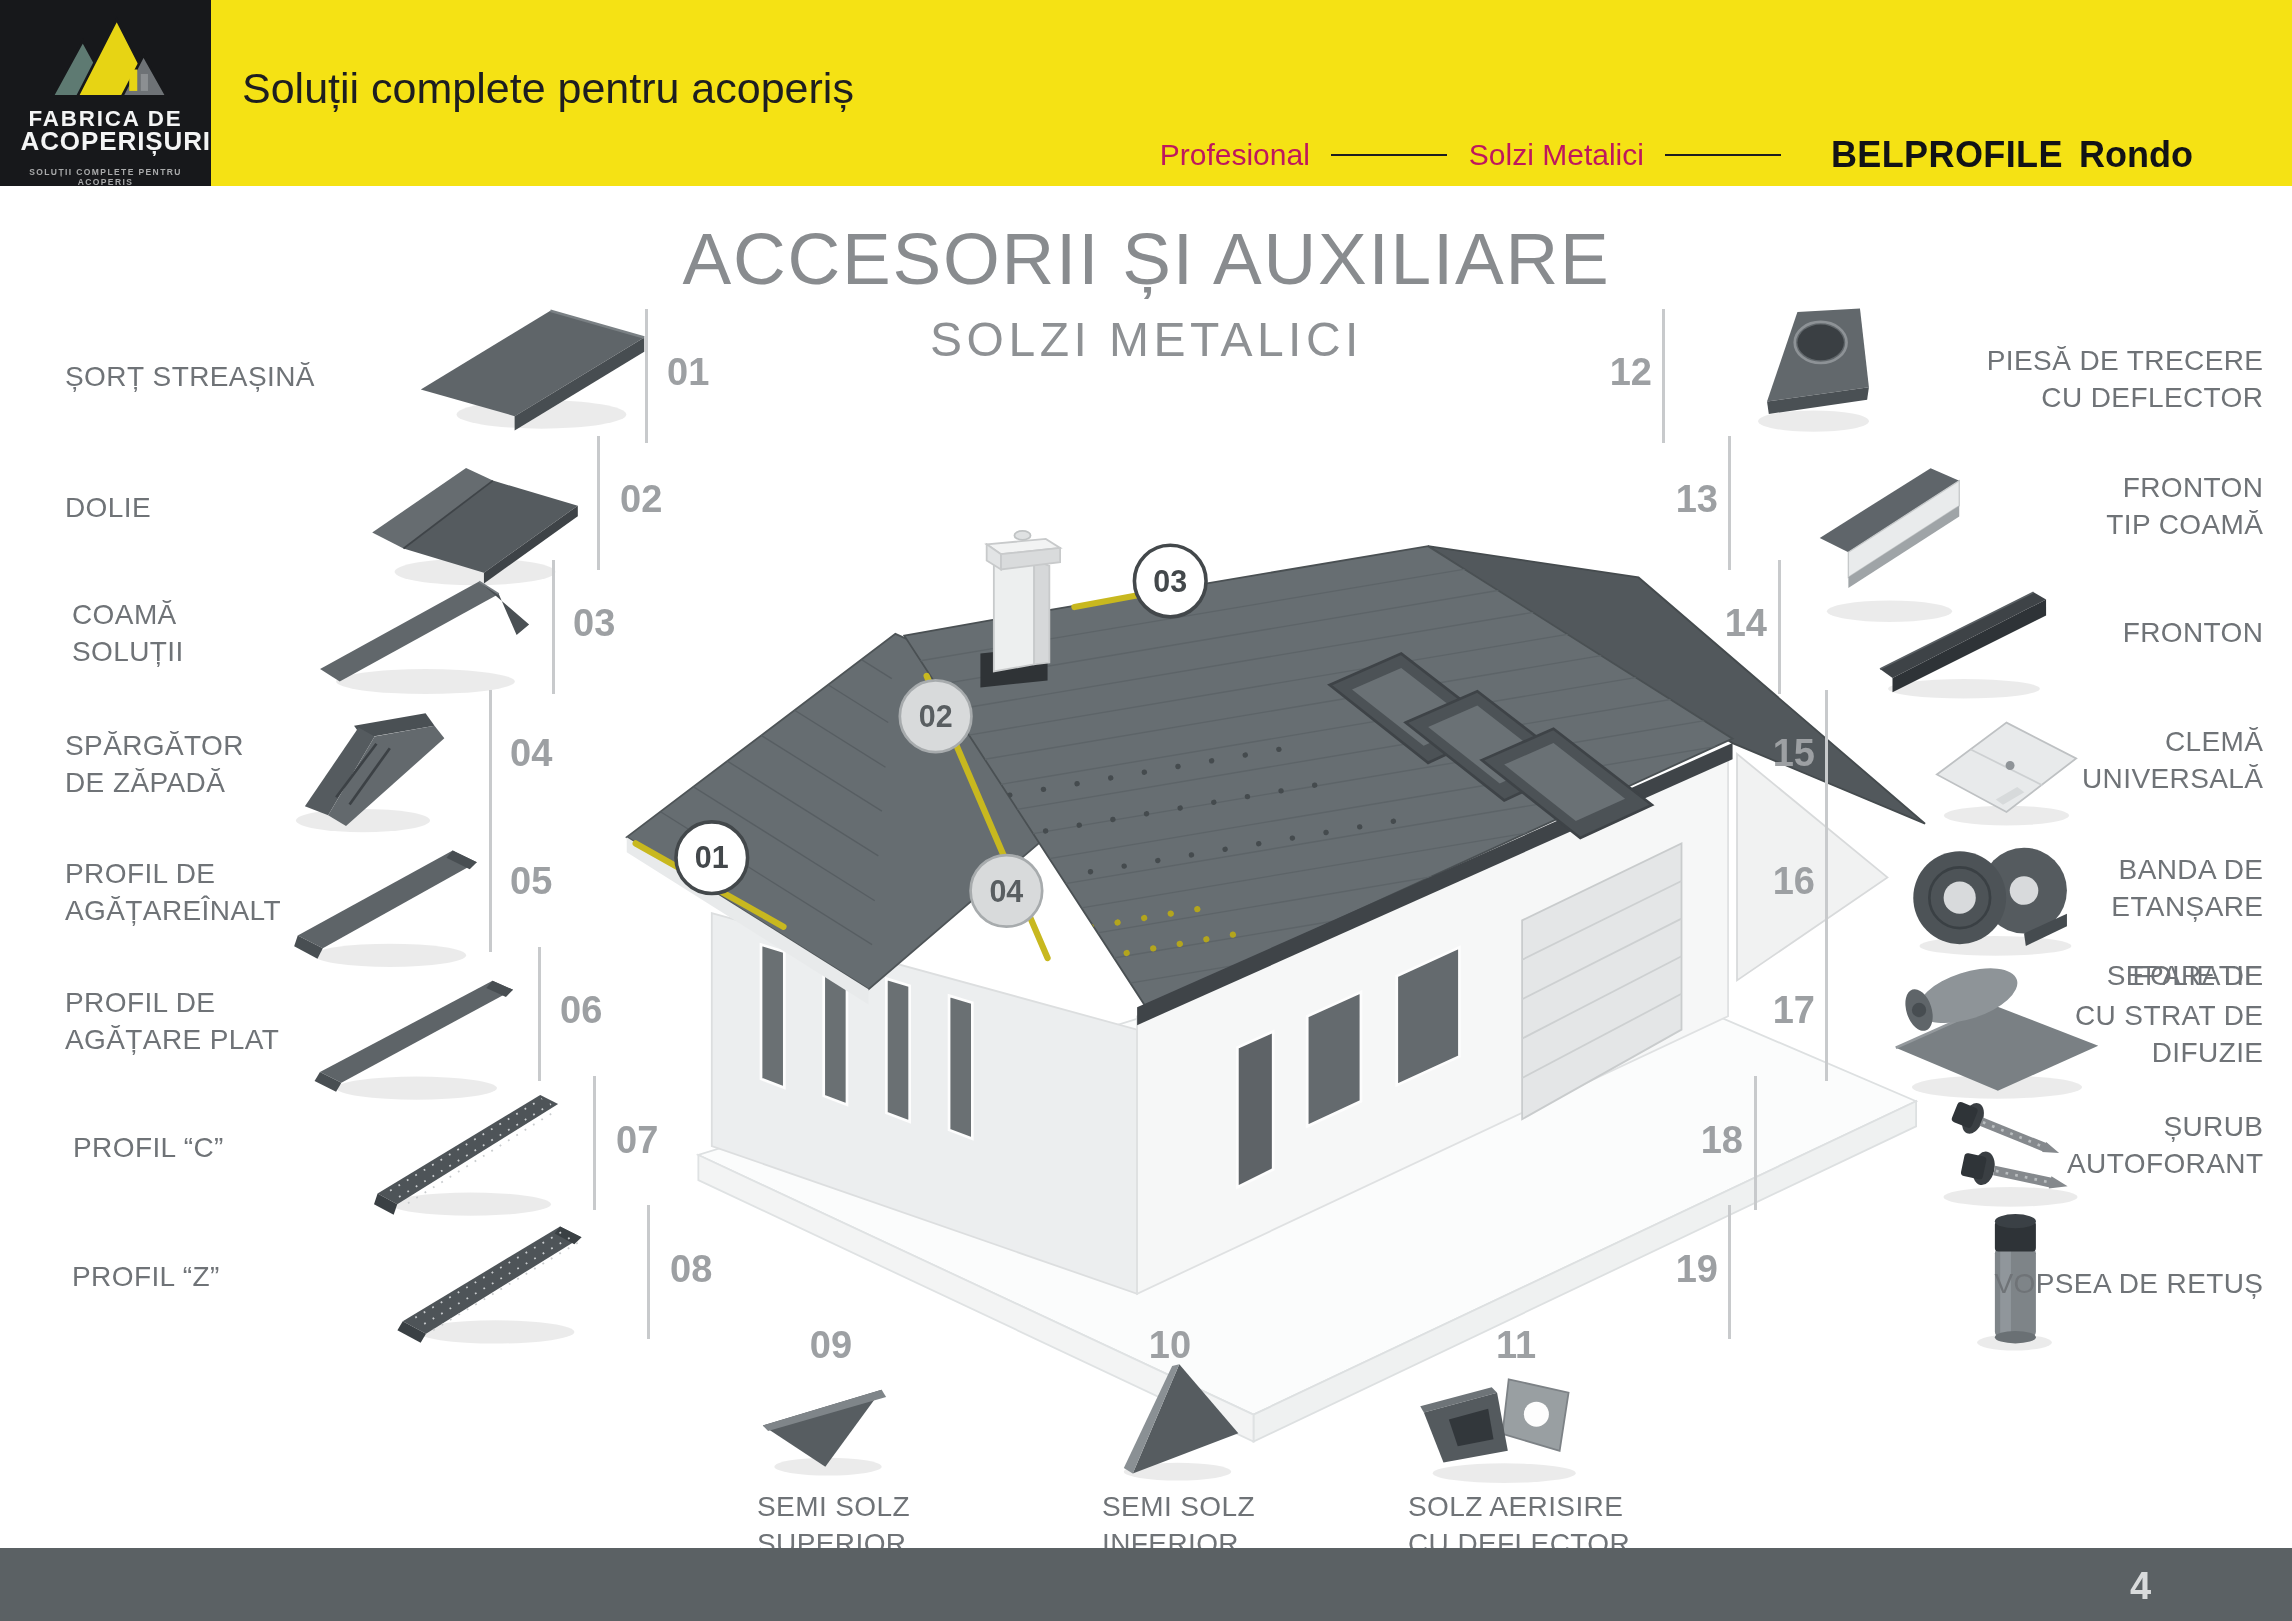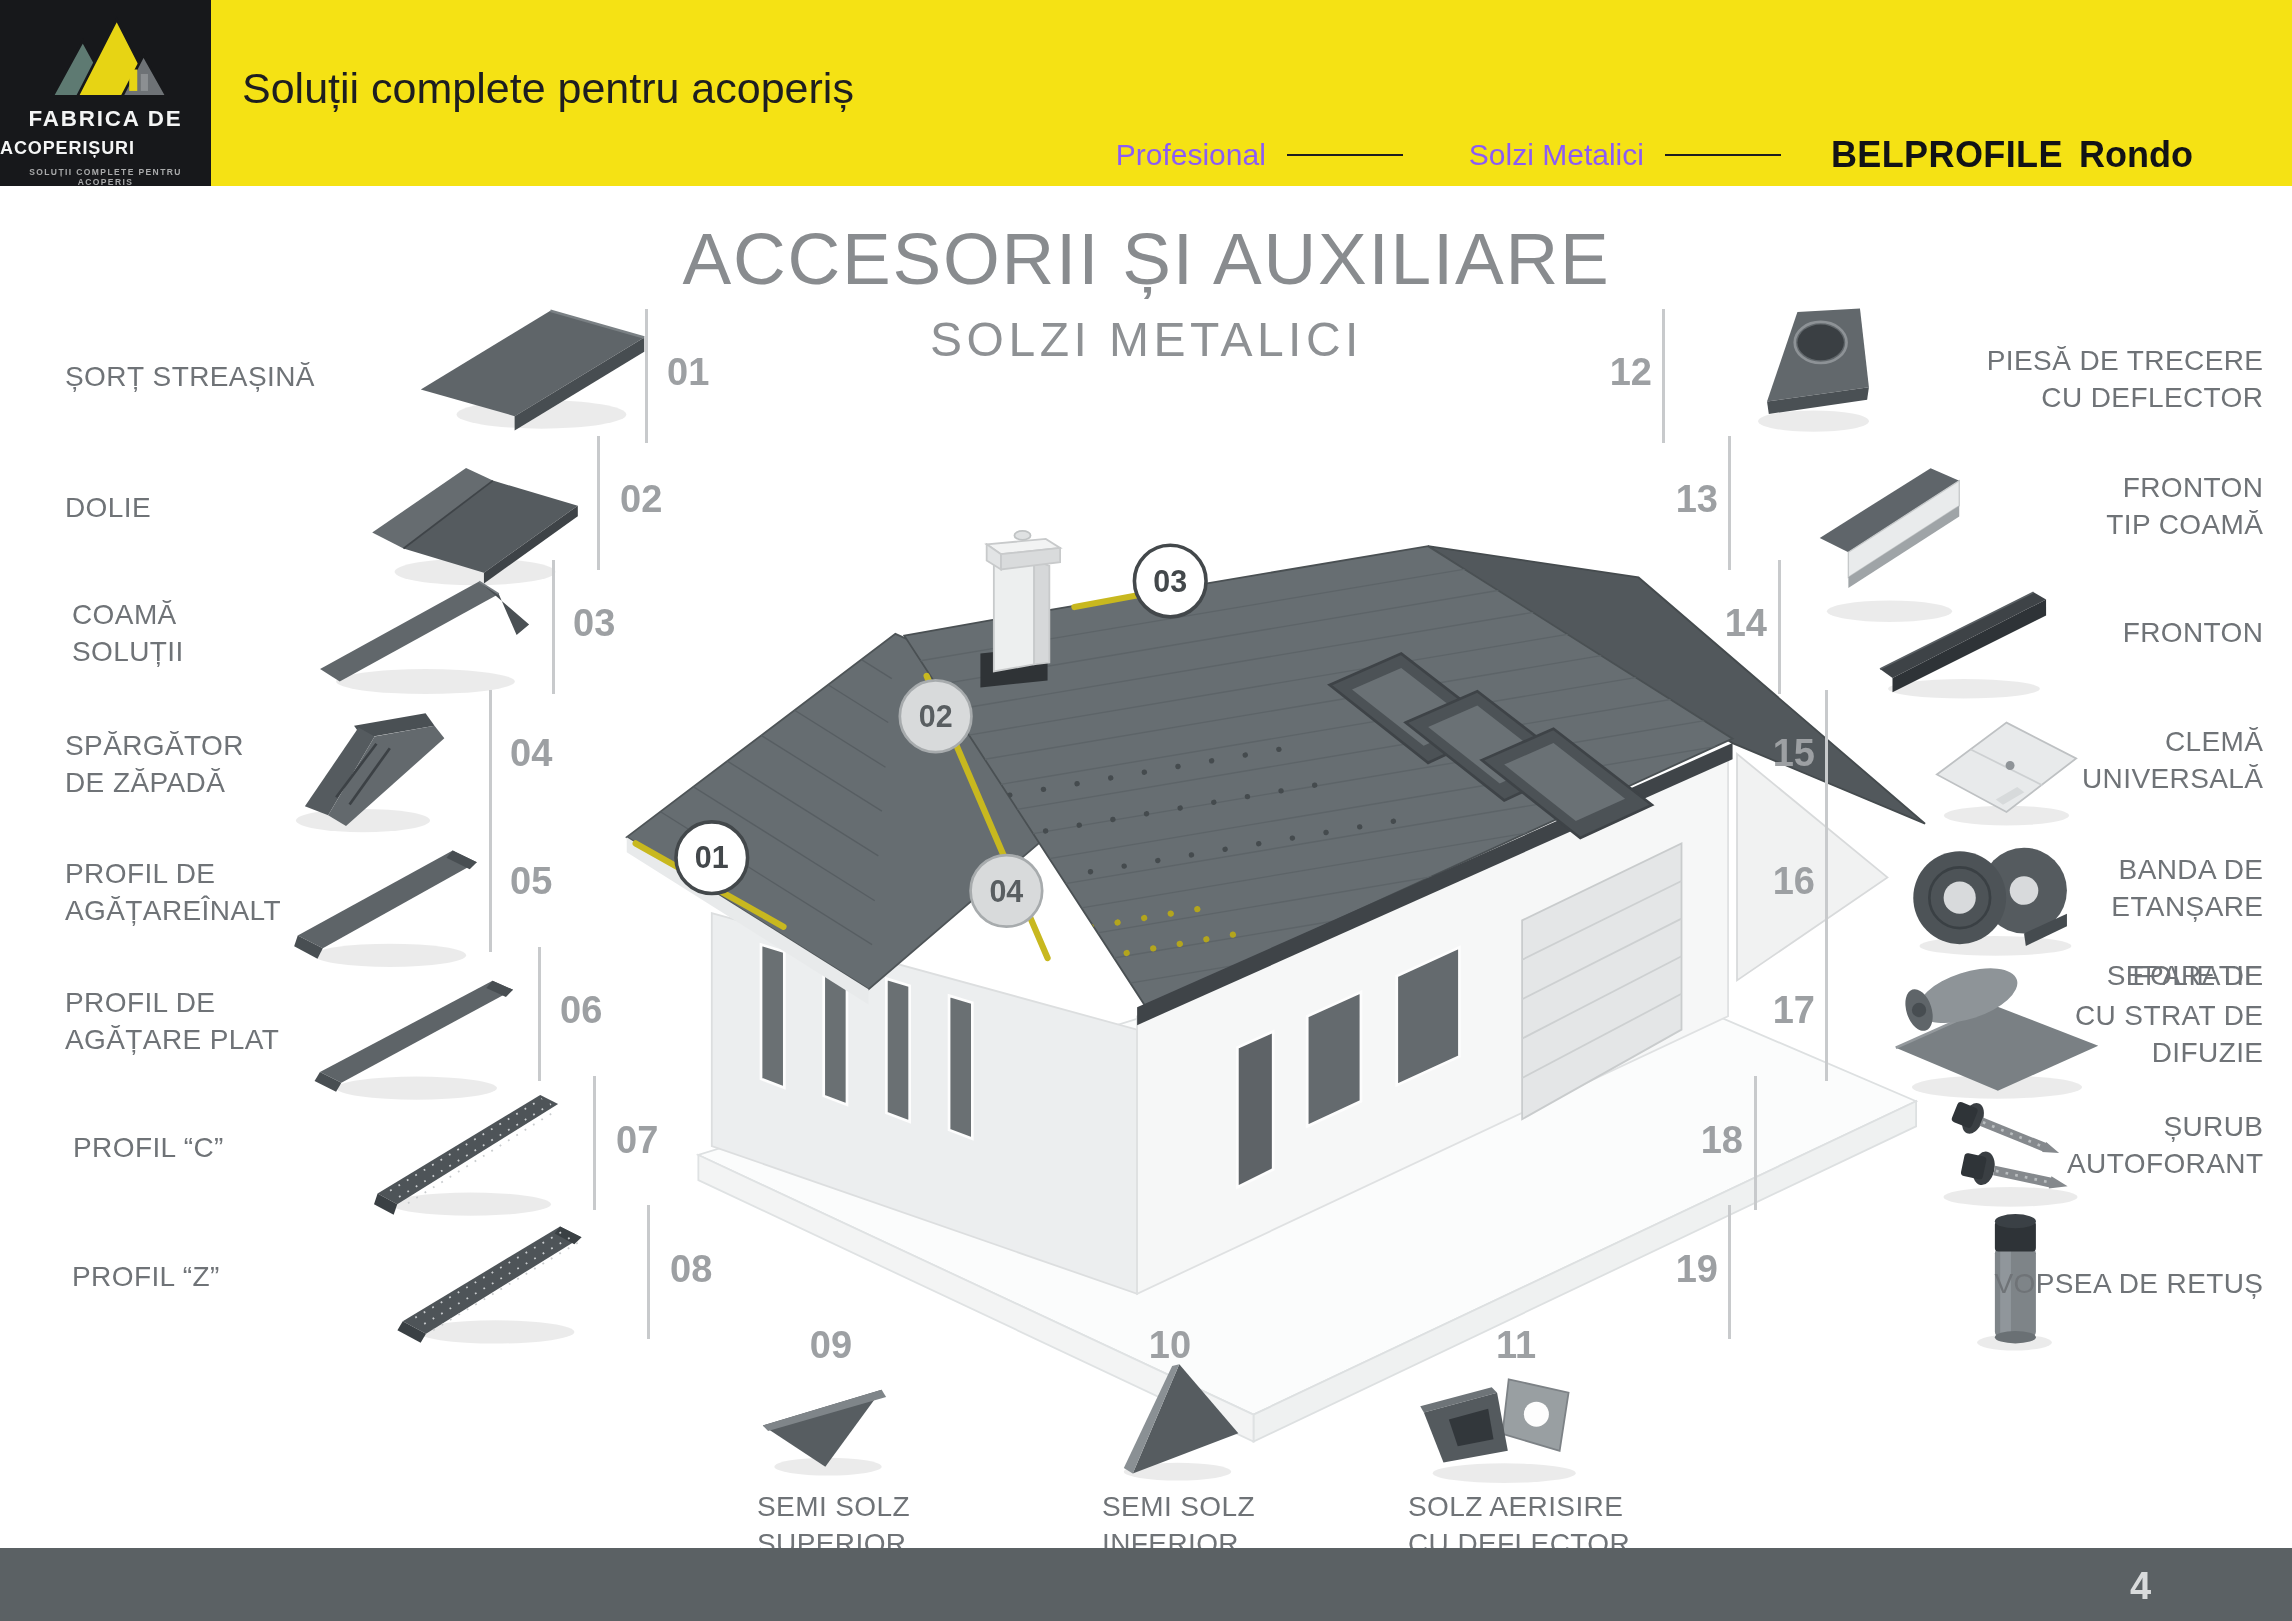--- a/index.html
+++ b/index.html
@@ -4,28 +4,28 @@
 <style>
   html,body{margin:0;padding:0;background:#ffffff;}
   .page{position:relative;width:2293px;height:1622px;background:#ffffff;overflow:hidden;
         font-family:"Liberation Sans",sans-serif;}
   
   .yellowband{position:absolute;left:0;top:0;width:2293px;height:186px;background:#F5E214;}
   .logobox{position:absolute;left:0;top:0;width:211px;height:186px;background:#17181B;}
   .logobox .mark{position:absolute;left:36px;top:7.2px;}
   .logo-l1{position:absolute;left:0;top:106px;width:211px;text-align:center;color:#F4F5F5;
            font-size:22.4px;font-weight:bold;letter-spacing:1.8px;}
-  .logo-l2{position:absolute;left:0;top:138px;width:211px;text-align:left;color:#F4F5F5;
-           font-size:18px;font-weight:bold;letter-spacing:0.9px;}
+  .logo-l2{position:absolute;left:0;top:126px;width:211px;text-align:right;color:#F4F5F5;
+           font-size:26px;font-weight:bold;letter-spacing:0.9px;}
   .logo-tag{position:absolute;left:0;top:167px;width:211px;text-align:center;color:#A9AAAB;
            font-size:8.5px;font-weight:bold;letter-spacing:1.4px;}
   .hdr-title{position:absolute;left:242px;top:7.2px;font-size:47px;font-weight:bold;color:#121316;}
   .hdr-sub{position:absolute;left:242px;top:64px;font-size:43px;font-weight:300;color:#1d1e20;}
   .crumbrow{position:absolute;top:134px;right:100px;display:flex;align-items:center;gap:21.5px;}
-  .crumb{font-size:30px;color:#8b5cf6;font-weight:300;margin-left:44px;}
+  .crumb{font-size:30px;color:#be185d;font-weight:300;}
   .crumb-dash{width:116px;height:2.7px;background:#1c1d1f;}
   .crumb-brand{font-size:36px;color:#121316;font-weight:bold;letter-spacing:0.4px;margin-left:28px;}
   .crumb-brand-sfx{font-size:36px;color:#121316;font-weight:700;margin-left:-5.4px;}
   
   .main-title{position:absolute;left:0;top:217px;width:2293px;text-align:center;
               font-size:73px;color:#898C8F;font-weight:400;letter-spacing:1.8px;}
   .main-sub{position:absolute;left:0;top:312px;width:2293px;text-align:center;
               font-size:48px;color:#8E9194;font-weight:400;letter-spacing:4.5px;}
   
   .lbl{position:absolute;font-size:28px;color:#6F7377;line-height:37px;

